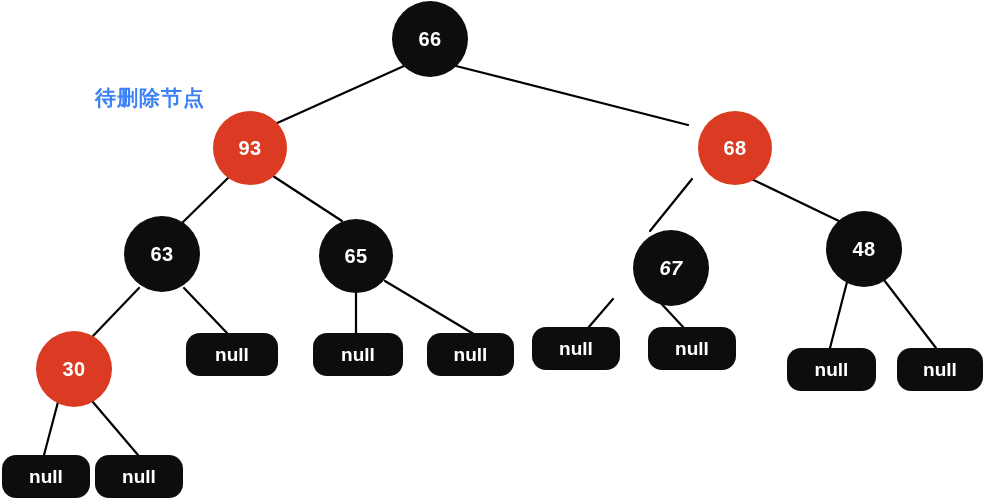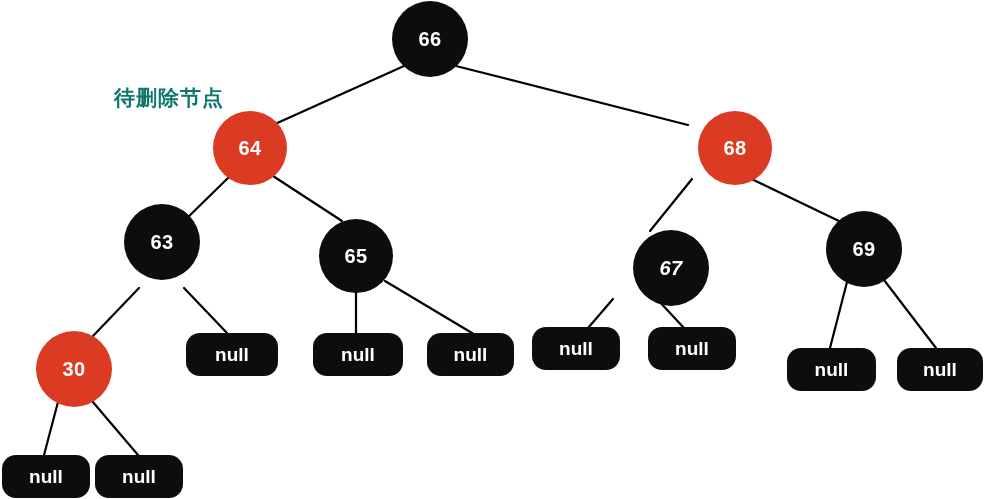--- a/index.html
+++ b/index.html
@@ -77,33 +77,33 @@
       <line x1="692" y1="179" x2="650" y2="231" stroke="#000000" stroke-width="2.2" stroke-linecap="round"></line>
       <line x1="737" y1="172" x2="841" y2="222" stroke="#000000" stroke-width="2.2" stroke-linecap="round"></line>
       <line x1="613" y1="299" x2="588" y2="328" stroke="#000000" stroke-width="2.2" stroke-linecap="round"></line>
       <line x1="657" y1="299" x2="684" y2="328" stroke="#000000" stroke-width="2.2" stroke-linecap="round"></line>
       <line x1="847" y1="282" x2="830" y2="348" stroke="#000000" stroke-width="2.2" stroke-linecap="round"></line>
       <line x1="884" y1="280" x2="936" y2="348" stroke="#000000" stroke-width="2.2" stroke-linecap="round"></line>
     </svg>
 
   <div id="nodes-layer">
       <div class="node black" style="left: 392px; top: 1px; width: 76px; height: 76px;">66</div>
-      <div class="node red" style="left: 213px; top: 111px; width: 74px; height: 74px;">64</div>
+      <div class="node red" style="left: 213px; top: 111px; width: 74px; height: 74px;">93</div>
       <div class="node red" style="left: 698px; top: 111px; width: 74px; height: 74px;">68</div>
-      <div class="node black" style="left: 124px; top: 204px; width: 76px; height: 76px;">63</div>
+      <div class="node black" style="left: 124px; top: 216px; width: 76px; height: 76px;">63</div>
       <div class="node black" style="left: 319px; top: 219px; width: 74px; height: 74px;">65</div>
       <div class="node black" style="left: 633px; top: 230px; width: 76px; height: 76px; font-style: italic;">67</div>
-      <div class="node black" style="left: 826px; top: 211px; width: 76px; height: 76px;">69</div>
+      <div class="node black" style="left: 826px; top: 211px; width: 76px; height: 76px;">48</div>
       <div class="node red" style="left: 36px; top: 331px; width: 76px; height: 76px;">30</div>
       <div class="nullbox" style="left: 186px; top: 333px; width: 92px; height: 43px;">null</div>
       <div class="nullbox" style="left: 313px; top: 333px; width: 90px; height: 43px;">null</div>
       <div class="nullbox" style="left: 427px; top: 333px; width: 87px; height: 43px;">null</div>
       <div class="nullbox" style="left: 532px; top: 327px; width: 88px; height: 43px;">null</div>
       <div class="nullbox" style="left: 648px; top: 327px; width: 88px; height: 43px;">null</div>
       <div class="nullbox" style="left: 787px; top: 348px; width: 89px; height: 43px;">null</div>
       <div class="nullbox" style="left: 897px; top: 348px; width: 86px; height: 43px;">null</div>
       <div class="nullbox" style="left: 2px; top: 455px; width: 88px; height: 43px;">null</div>
       <div class="nullbox" style="left: 95px; top: 455px; width: 88px; height: 43px;">null</div>
     </div>
 
-  <div class="annot" style="left: 114px; top: 84px; color: #0f766e;">待删除节点</div>
+  <div class="annot" style="left: 95px; top: 84px; color: #3b82f6;">待删除节点</div>
 
 </div>
 
 </body></html>

